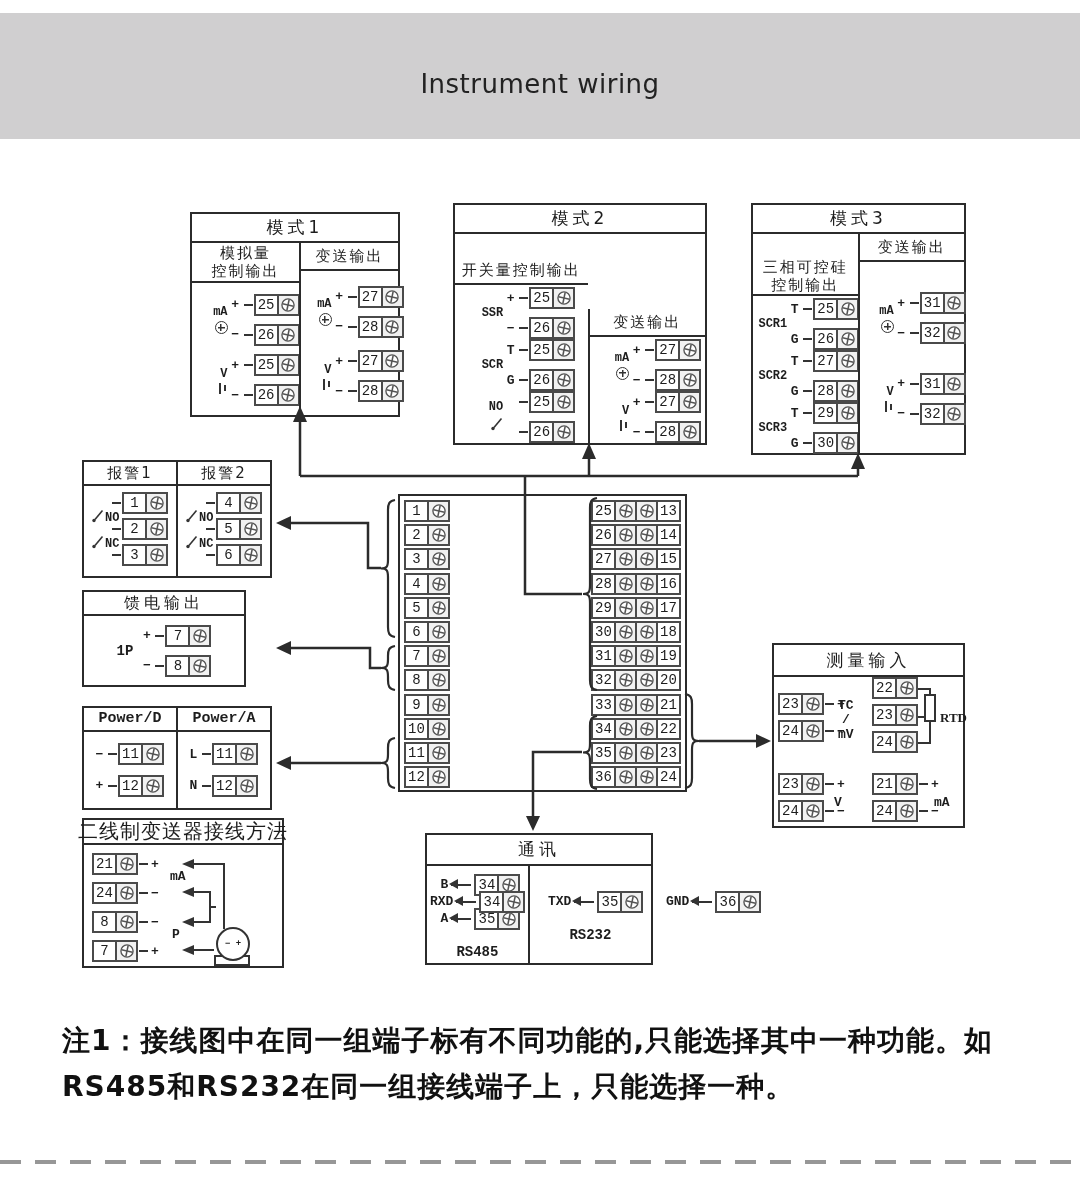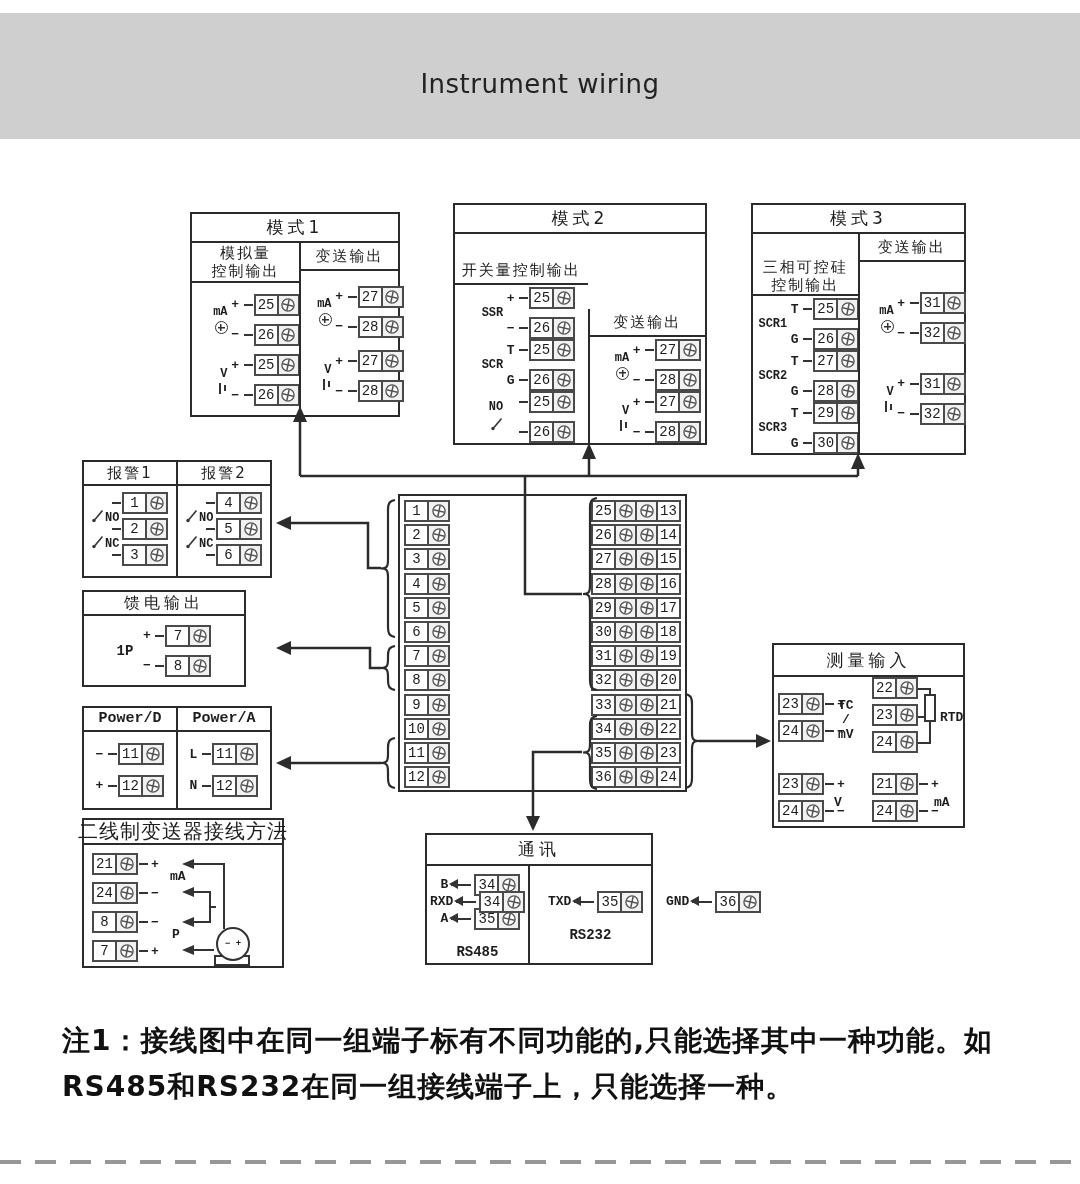--- a/index.html
+++ b/index.html
@@ -1543,21 +1543,21 @@
                   <circle cx="10" cy="10" r="7.6" fill="#fff" stroke="#555" stroke-width="1.7"></circle>
                   <g stroke="#555" stroke-width="1.9" transform="rotate(12 10 10)">
                     <line x1="10" y1="3" x2="10" y2="17"></line>
                     <line x1="3" y1="10" x2="17" y2="10"></line>
                   </g>
                 </svg>
               </span>
             </span>
           </div>
         </div>
-        <div class="melbl" style="left: 166px; top: 34px;">RTD</div>
+        <div class="melbl" style="left: 166px; top: 34px; font-family: Liberation Serif, serif;">RTD</div>
         <div class="mgroup" style="left: 4px; top: 96px;">
           <div class="trow">
             <span class="term">
               <span class="cell num mono">23</span>
               <span class="cell screw">
                 <svg width="16" height="16" viewBox="0 0 20 20">
                   <circle cx="10" cy="10" r="7.6" fill="#fff" stroke="#555" stroke-width="1.7"></circle>
                   <g stroke="#555" stroke-width="1.9" transform="rotate(12 10 10)">
                     <line x1="10" y1="3" x2="10" y2="17"></line>
                     <line x1="3" y1="10" x2="17" y2="10"></line>

